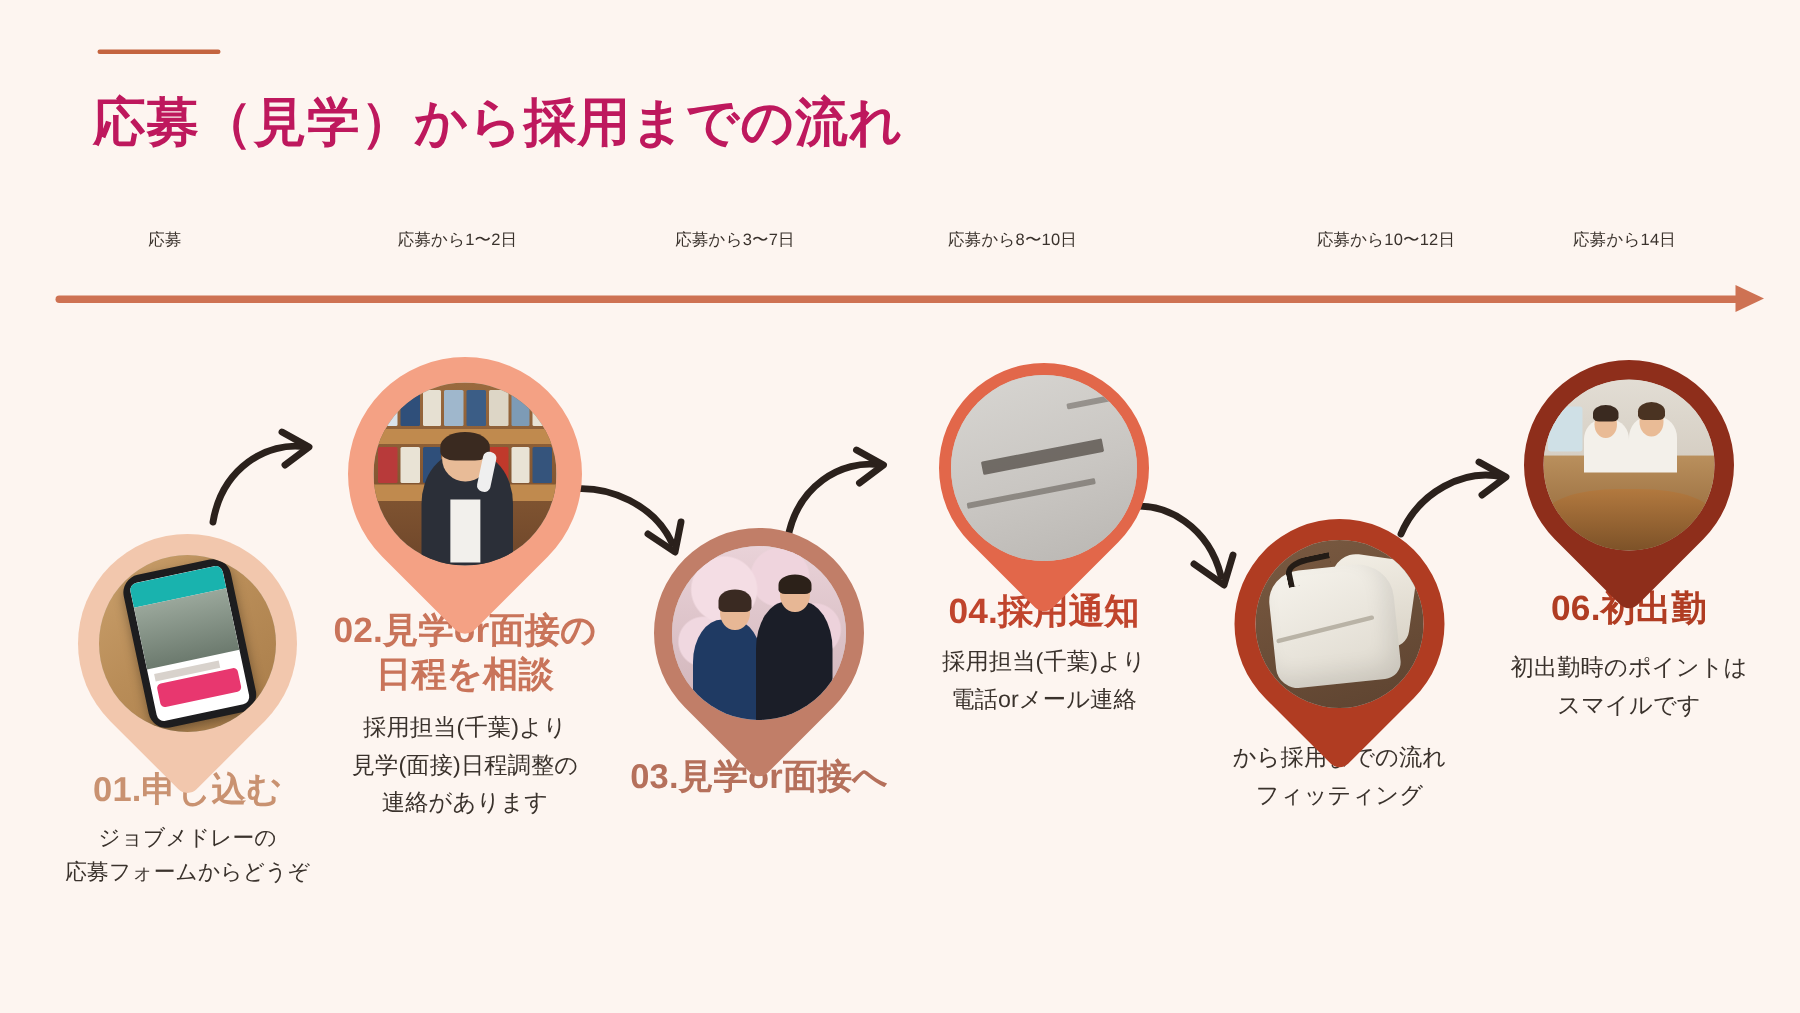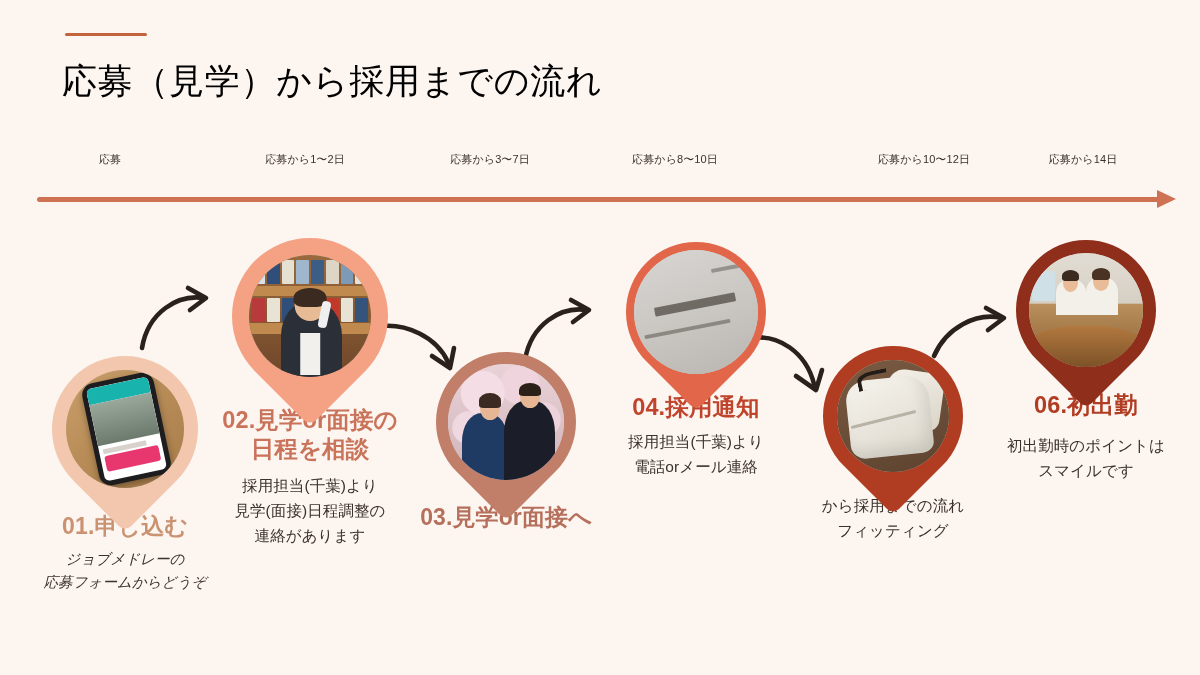--- a/index.html
+++ b/index.html
@@ -34,23 +34,23 @@
     height: 3px;
     background: #C4643F;
     border-radius: 2px;
   }
 
   .page-title {
     position: absolute;
     left: 62px;
     top: 58px;
     font-size: 35px;
-    font-weight: 400;
+    font-weight: 700;
     letter-spacing: 0.02em;
-    color: #000000;
+    color: #be185d;
     white-space: nowrap;
   }
 
   
   .timeline-labels {
     position: absolute;
     left: 0;
     top: 152px;
     width: 1200px;
     height: 26px;
@@ -127,21 +127,21 @@
     line-height: 1.6;
     color: #3A322C;
     white-space: pre-line;
     letter-spacing: 0.005em;
   }
 
   
   .s01 { left: 0px;   top: 356px; width: 250px; }
   .s01 .pin { width: 146px; height: 146px; }
   .s01 .step-title { font-size: 23px; margin-top: 10px; }
-  .s01 .step-desc  { font-size: 14.5px; margin-top: 7px; font-style: italic; }
+  .s01 .step-desc  { font-size: 14.5px; margin-top: 7px; }
 
   .s02 { left: 182px; top: 238px; width: 256px; }
   .s02 .pin { width: 156px; height: 156px; }
   .s02 .step-title { font-size: 23.5px; margin-top: 12px; }
   .s02 .step-desc  { font-size: 15.5px; margin-top: 10px; }
 
   .s03 { left: 390px; top: 352px; width: 232px; }
   .s03 .pin { width: 140px; height: 140px; }
   .s03 .step-title { font-size: 23px; margin-top: 11px; }
   .s03 .step-desc  { font-size: 15.5px; margin-top: 8px; }

